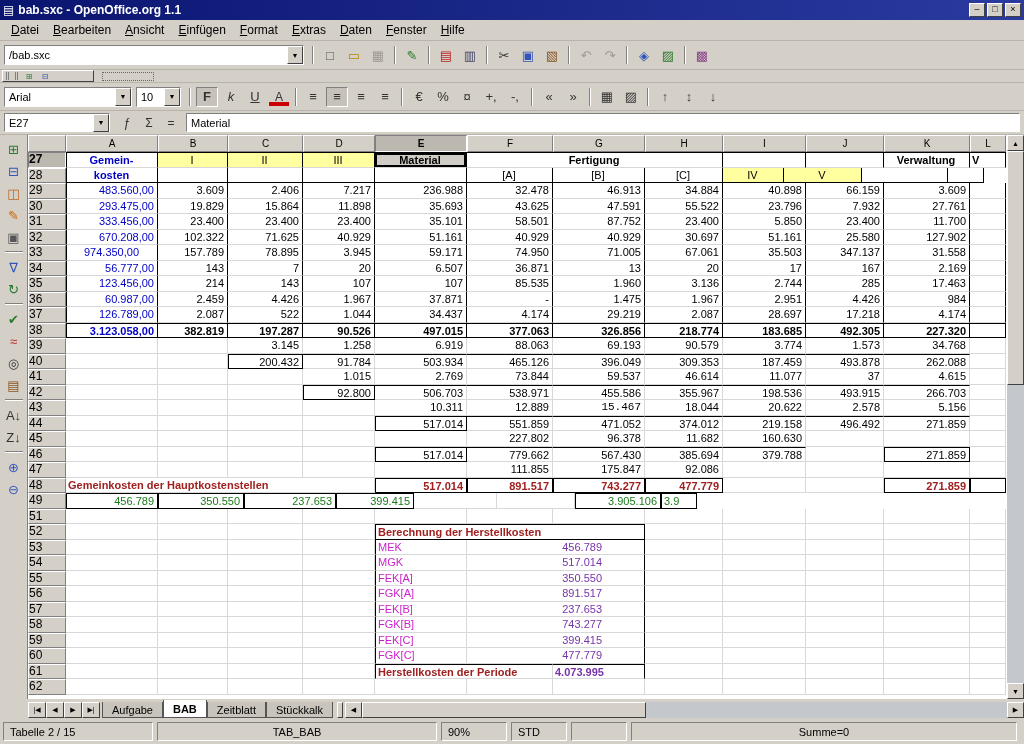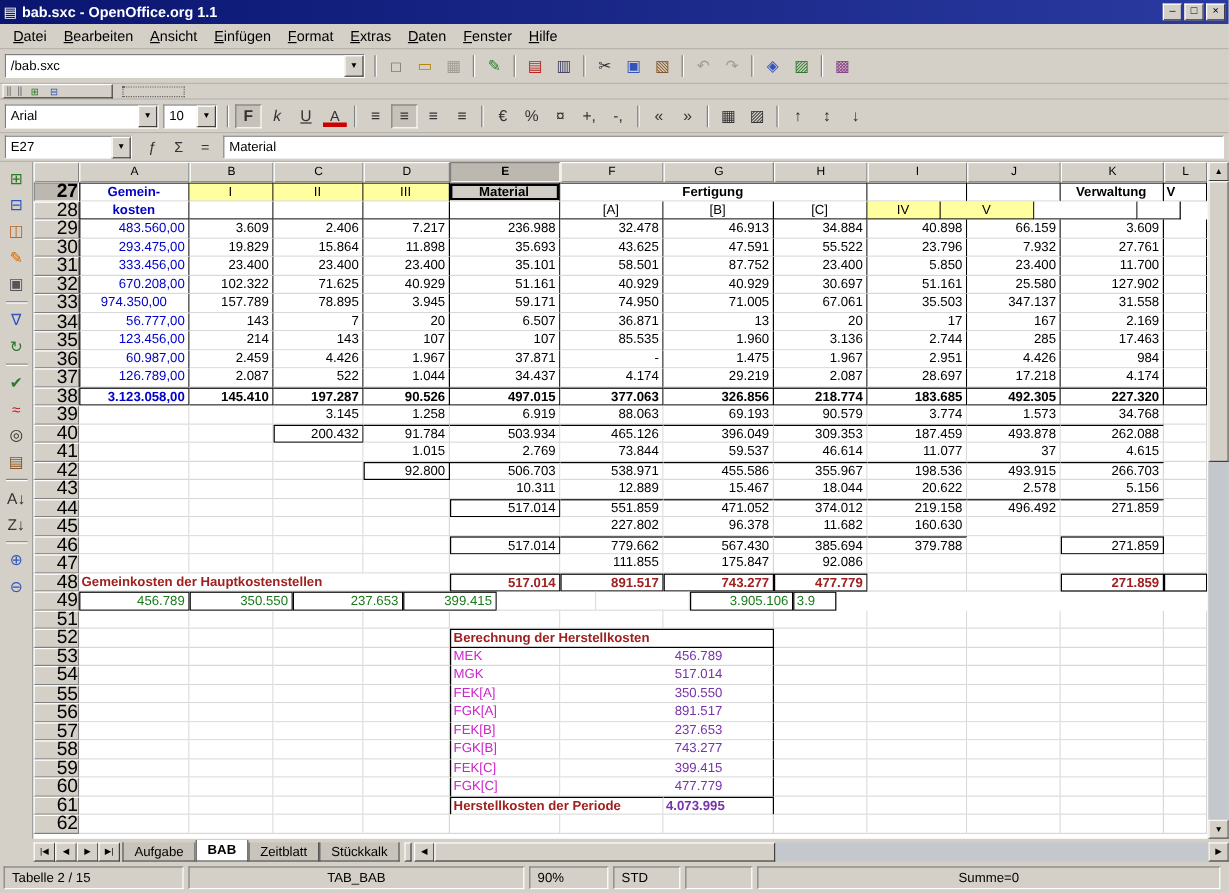--- a/index.html
+++ b/index.html
@@ -56,21 +56,21 @@
   .lefttb .tb-btn { width:24px; height:22px; font-size:13px; margin:0; }
   .lefttb .tb-sep { width:18px; height:2px; border:none; border-top:1px solid #808080; border-bottom:1px solid #fff; margin:3px 0; }
 
   .sheet { width:978px; display:flex; flex-direction:column; background:#fff; flex:none; }
   .colhdrs { display:flex; height:17px; flex:none; }
   .cornerbox { width:38px; height:17px; background:#d4d0c8; border:1px solid; border-color:#fff #808080 #808080 #fff; flex:none; }
   .colhdr { height:17px; background:#d4d0c8; border:1px solid; border-color:#fff #808080 #808080 #fff; font-size:10px; text-align:center; line-height:15px; flex:none; overflow:hidden; }
   .colhdr.sel { background:#bcb8b0; border-color:#808080 #fff #fff #808080; font-weight:bold; }
   .rows { flex:1; overflow:hidden; background:#fff; }
   .grow { display:flex; height:15.5px; }
-  .rowhdr { width:38px; background:#d4d0c8; border:1px solid; border-color:#fff #808080 #808080 #fff; font-size:16px; text-align:right; line-height:13px; flex:none; }
+  .rowhdr { width:38px; background:#d4d0c8; border:1px solid; border-color:#fff #808080 #808080 #fff; font-size:12px; text-align:left; line-height:13px; flex:none; }
   .rowhdr.sel { background:#bcb8b0; border-color:#808080 #fff #fff #808080; font-weight:bold; }
   .cell { height:15.5px; line-height:14px; font-size:11px; border-right:1px solid #d8d8d8; border-bottom:1px solid #d8d8d8; overflow:hidden; white-space:nowrap; padding:0 3px 0 2px; flex:none; background:#fff; text-align:left; }
 
   
   .r-hdr .cell, .r-hdr2 .cell, .r-data .cell, .r-tot .cell { border-right:1px solid #000; }
   .r-hdr .col-A, .r-hdr2 .col-A, .r-data .col-A, .r-tot .col-A { border-left:1px solid #000; }
   .r-hdr .cell { border-top:1px solid #000; }
   .r-hdr2 .cell { border-bottom:1px solid #000; }
   .r-tot .cell { border-top:1px solid #000; border-bottom:1px solid #000; font-weight:bold; text-align:right; }
   .r-data .cell { text-align:right; }
@@ -443,21 +443,21 @@
             <div class="cell col-G" style="width: 92px;">29.219</div>
             <div class="cell col-H" style="width: 78px;">2.087</div>
             <div class="cell col-I" style="width: 83px;">28.697</div>
             <div class="cell col-J" style="width: 78px;">17.218</div>
             <div class="cell col-K" style="width: 86px;">4.174</div>
             <div class="cell col-L" style="width: 36px;"></div>
           </div>
           <div class="grow r-tot">
             <div class="rowhdr">38</div>
             <div class="cell col-A" style="width: 92px;">3.123.058,00</div>
-            <div class="cell col-B" style="width: 70px;">145.410</div>
+            <div class="cell col-B" style="width: 70px;">382.819</div>
             <div class="cell col-C" style="width: 75px;">197.287</div>
             <div class="cell col-D" style="width: 72px;">90.526</div>
             <div class="cell col-E" style="width: 92px;">497.015</div>
             <div class="cell col-F" style="width: 86px;">377.063</div>
             <div class="cell col-G" style="width: 92px; text-align: right;">326.856</div>
             <div class="cell col-H" style="width: 78px;">218.774</div>
             <div class="cell col-I" style="width: 83px;">183.685</div>
             <div class="cell col-J" style="width: 78px;">492.305</div>
             <div class="cell col-K" style="width: 86px;">227.320</div>
             <div class="cell col-L" style="width: 36px;"></div>
@@ -523,21 +523,21 @@
             <div class="cell col-L" style="width: 36px;"></div>
           </div>
           <div class="grow r-std">
             <div class="rowhdr">43</div>
             <div class="cell col-A" style="width: 92px;"></div>
             <div class="cell col-B" style="width: 70px;"></div>
             <div class="cell col-C" style="width: 75px;"></div>
             <div class="cell col-D" style="width: 72px;"></div>
             <div class="cell col-E num" style="width: 92px;">10.311</div>
             <div class="cell col-F num" style="width: 86px;">12.889</div>
-            <div class="cell col-G num" style="width: 92px;">15.467</div>
+            <div class="cell col-G num" style="width: 92px; font-family: Liberation Mono, monospace;">15.467</div>
             <div class="cell col-H num" style="width: 78px;">18.044</div>
             <div class="cell col-I num" style="width: 83px;">20.622</div>
             <div class="cell col-J num" style="width: 78px;">2.578</div>
             <div class="cell col-K num" style="width: 86px;">5.156</div>
             <div class="cell col-L" style="width: 36px;"></div>
           </div>
           <div class="grow r-std">
             <div class="rowhdr">44</div>
             <div class="cell col-A" style="width: 92px;"></div>
             <div class="cell col-B" style="width: 70px;"></div>

